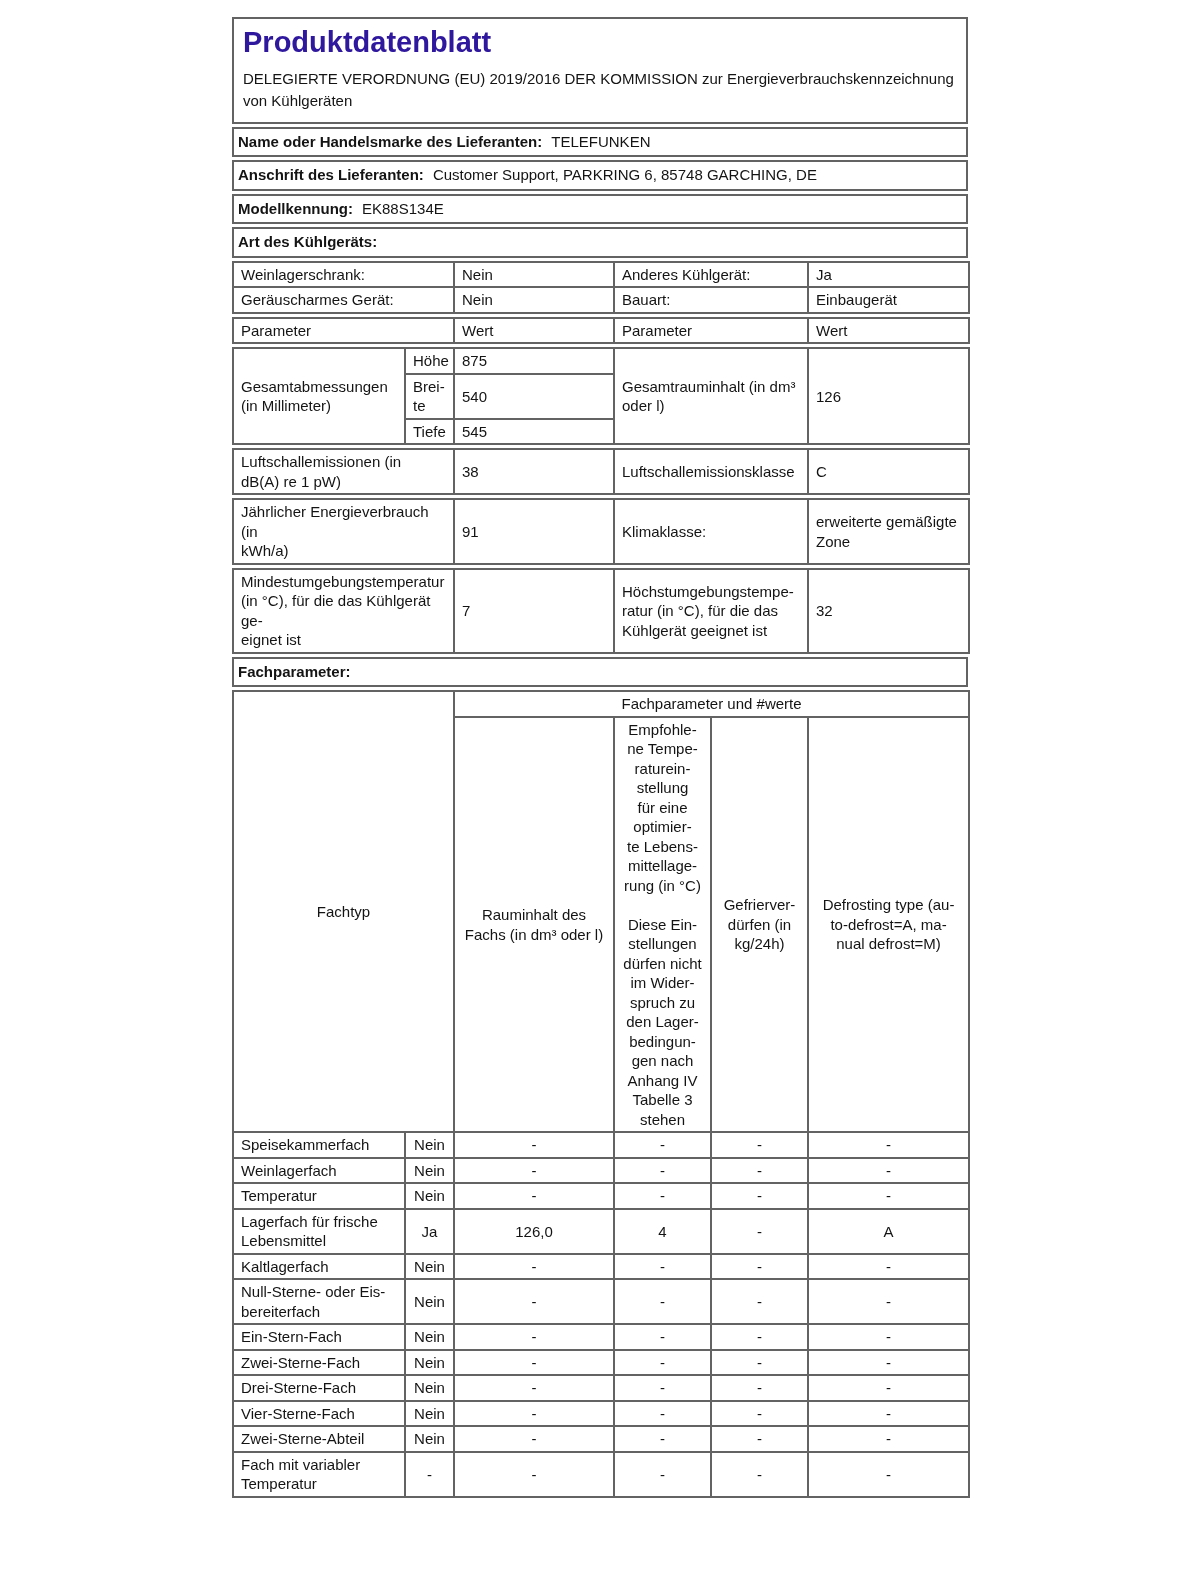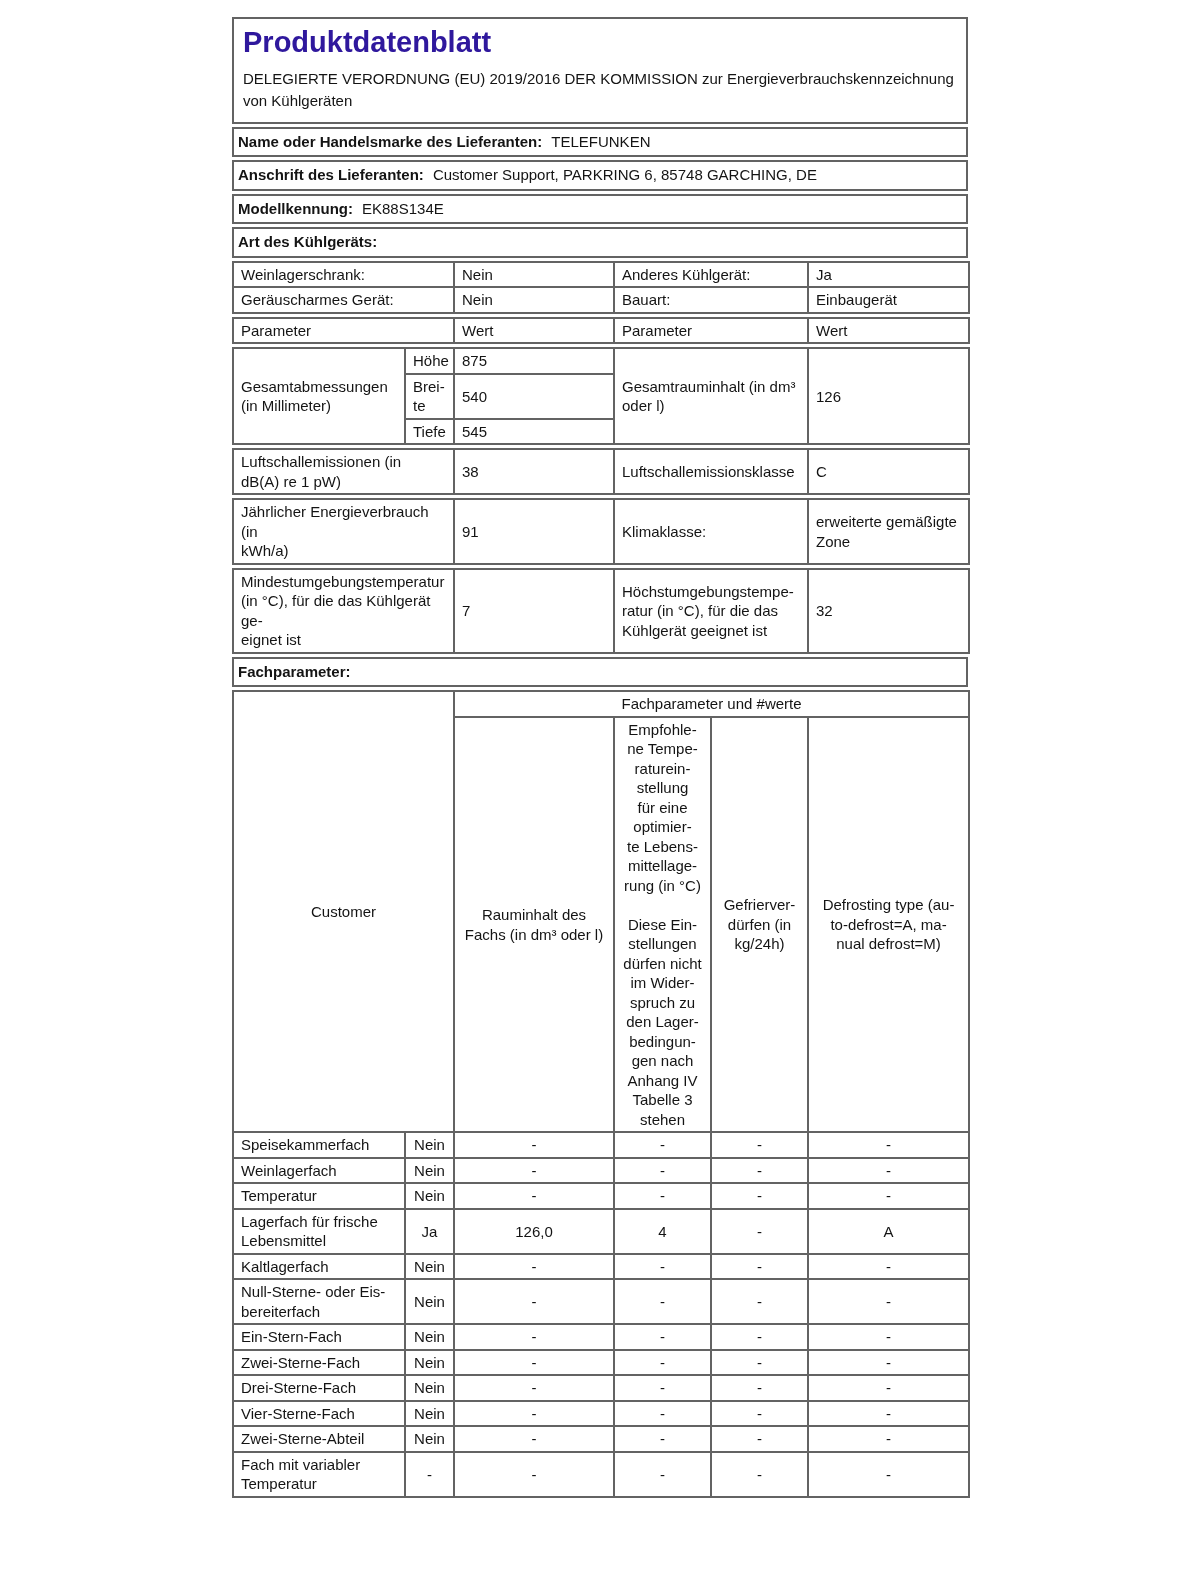--- a/index.html
+++ b/index.html
@@ -233,21 +233,21 @@
       <colgroup>
           <col class="c1">
           <col class="c2">
           <col class="c3">
           <col class="c4">
           <col class="c5">
           <col class="c6">
         </colgroup>
       <tbody>
           <tr>
-        <td colspan="2" rowspan="2" class="c">Customer</td>
+        <td colspan="2" rowspan="2" class="c">Fachtyp</td>
         <td colspan="4" class="c">Fachparameter und #werte</td>
       </tr>
       <tr>
         <td class="c">Rauminhalt des
 Fachs (in dm³ oder l)</td>
         <td class="c">Empfohle-
 ne Tempe-
 raturein-
 stellung
 für eine

